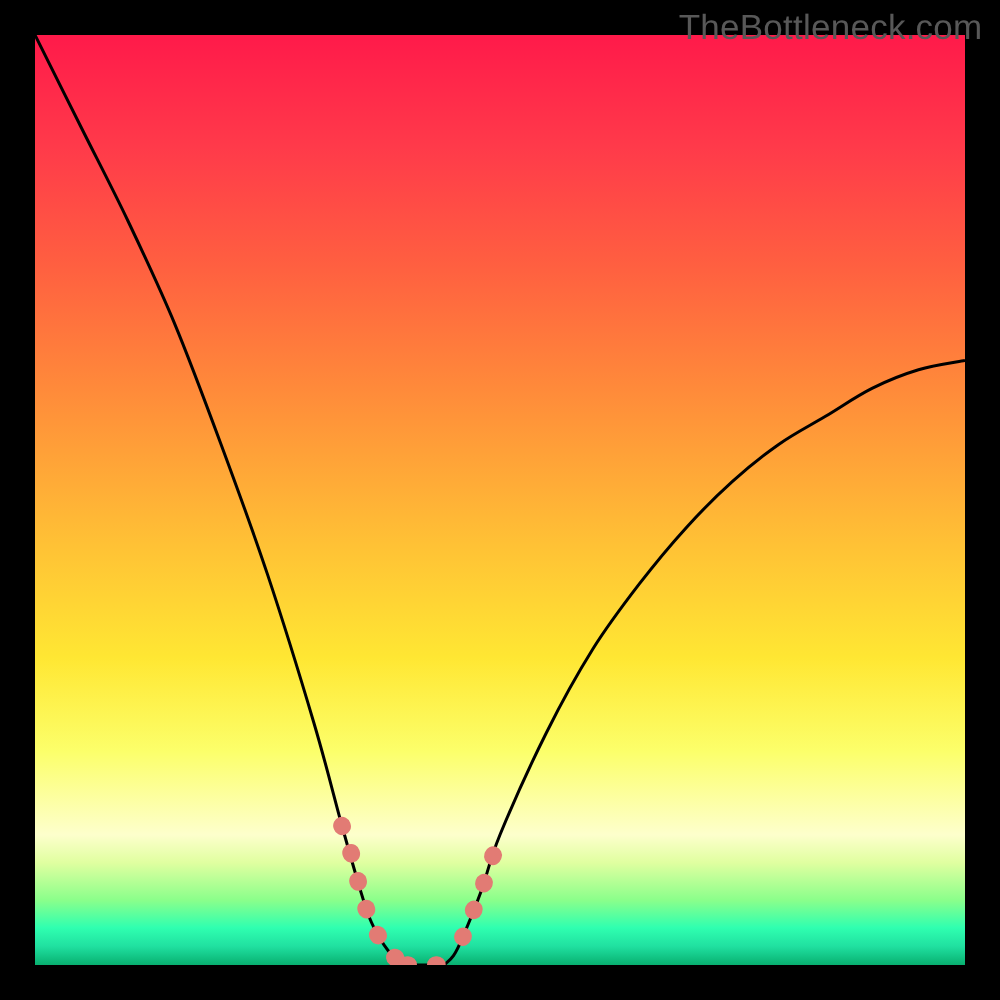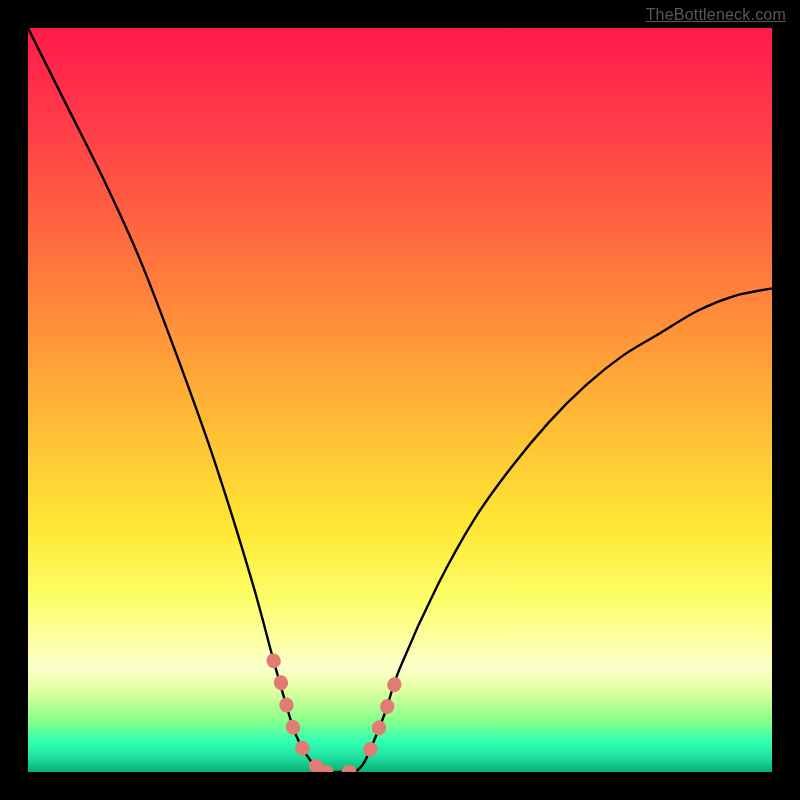--- a/index.html
+++ b/index.html
@@ -43,23 +43,22 @@
     position: absolute;
     inset: 0;
     width: 100%;
     height: 100%;
   }
   .watermark {
     position: absolute;
     top: 6px;
     right: 14px;
     color: #585858;
-    font-size: 16px;
+    font-size: 28px;
     letter-spacing: 0.2px;
-    text-decoration: underline;
   }
 </style>
 </head>
 <body>
 
 <div class="plot-area">
   <div class="gradient-bg"></div>
   <svg class="curves" viewBox="0 0 744 744" preserveAspectRatio="none">
     <path d="M 0 0 C 6.2 12.399999999999997 24.800000000000004 49.59999999999998 37.2 74.39999999999998 C 49.6 99.19999999999997 62.00000000000001 122.75999999999995 74.4 148.79999999999995 C 86.80000000000001 174.83999999999995 99.19999999999999 200.88 111.6 230.64 C 124 260.4 136.4 293.87999999999994 148.8 327.35999999999996 C 161.20000000000002 360.84 173.6 394.32000000000005 186 431.52000000000004 C 198.4 468.72 213.27999999999997 517.0799999999999 223.2 550.56 C 233.12 584.04 239.32000000000002 610.0799999999999 245.52 632.4 C 251.72 654.72 256.68 672.08 260.4 684.48 C 264.11999999999995 696.88 265.35999999999996 700.5999999999999 267.84 706.8 C 270.32 713 272.79999999999995 717.3399999999999 275.28 721.68 C 277.76 726.02 280.24 729.74 282.72 732.84 C 285.20000000000005 735.94 287.68 738.42 290.16 740.28 C 292.64000000000004 742.14 296.36 743.38 297.6 744" id="path-left" fill="none" stroke="#000" stroke-width="2.4"></path>
     <path d="M 327.36 744 C 328.6 742.76 332.32 740.28 334.8 736.56 C 337.28000000000003 732.8399999999999 338.52 730.3599999999999 342.24 721.68 C 345.96000000000004 713 352.16 698.12 357.12 684.48 C 362.08 670.84 363.32 660.9200000000001 372 639.84 C 380.68 618.76 396.80000000000007 582.8 409.20000000000005 558 C 421.6 533.2 434 510.87999999999994 446.4 491.03999999999996 C 458.79999999999995 471.2 471.20000000000005 455.08000000000004 483.6 438.96000000000004 C 496 422.84000000000003 508.4 407.96 520.8 394.32 C 533.1999999999999 380.68 545.6 368.28000000000003 558 357.12 C 570.4 345.96 582.8000000000001 336.03999999999996 595.2 327.35999999999996 C 607.6 318.67999999999995 620 312.48 632.4 305.04 C 644.8 297.6 657.2 288.92 669.6 282.72 C 682 276.52000000000004 694.4 271.56 706.8 267.84 C 719.1999999999999 264.11999999999995 737.8 261.64 744 260.4" id="path-right" fill="none" stroke="#000" stroke-width="2.4"></path>

